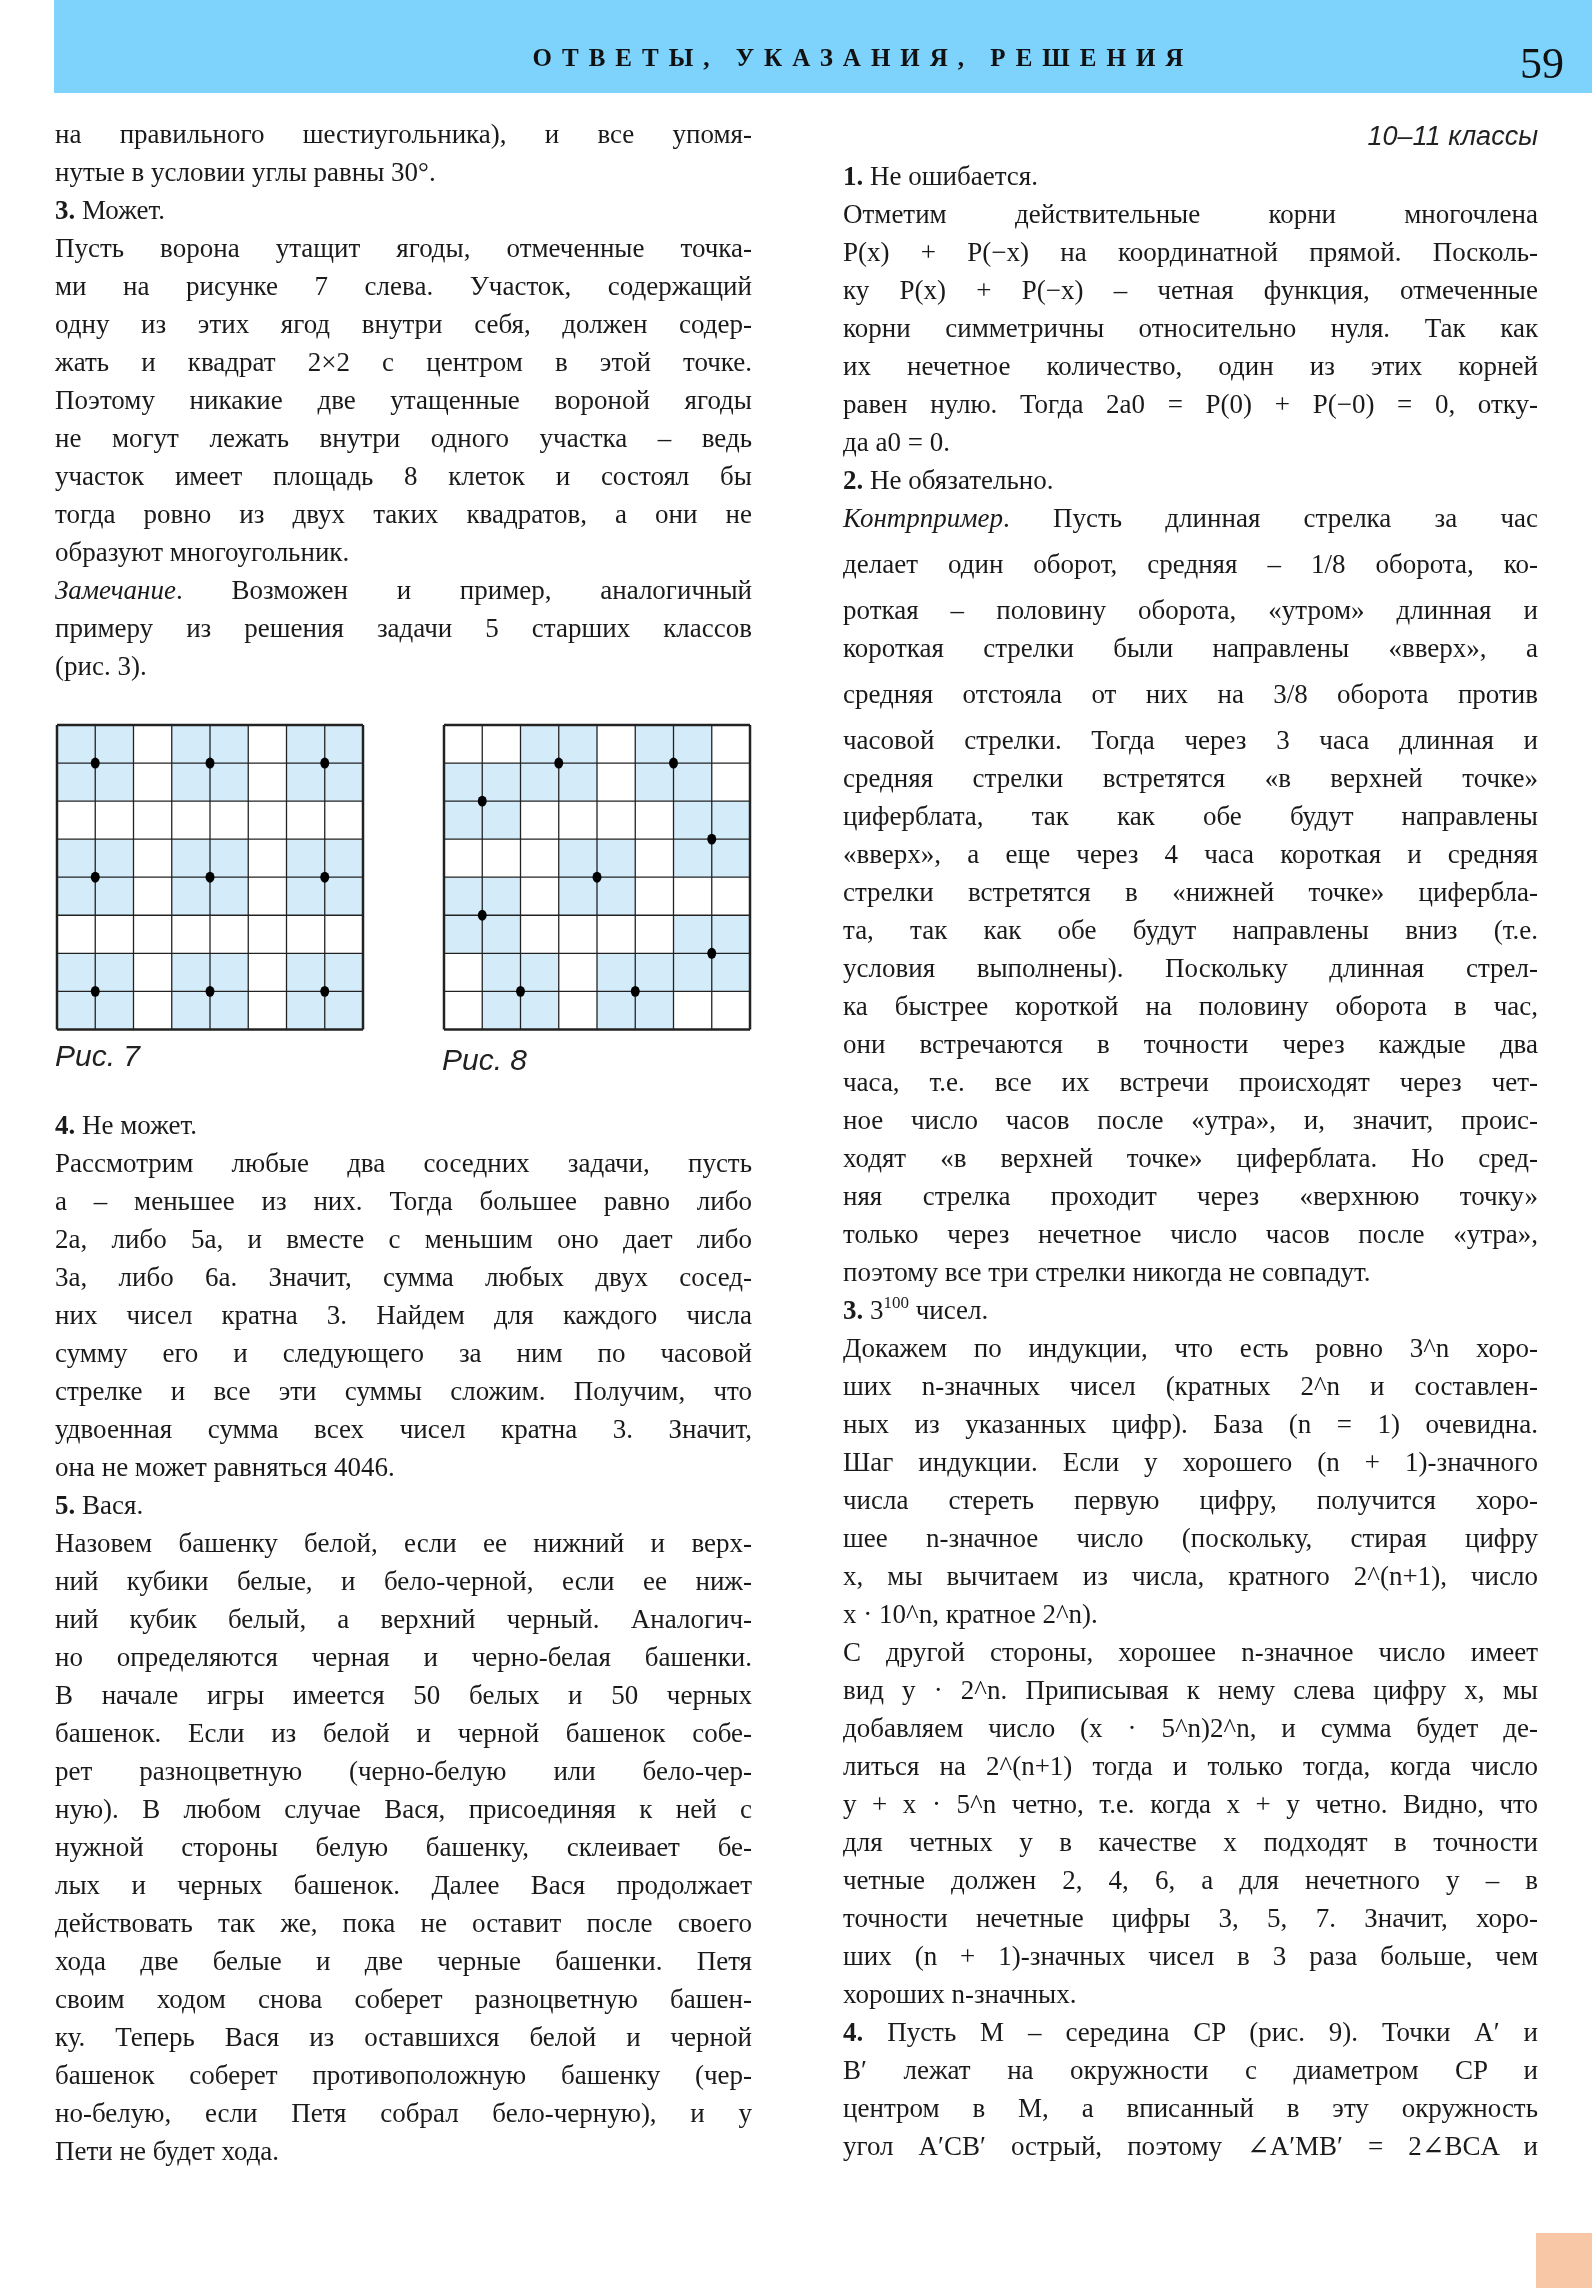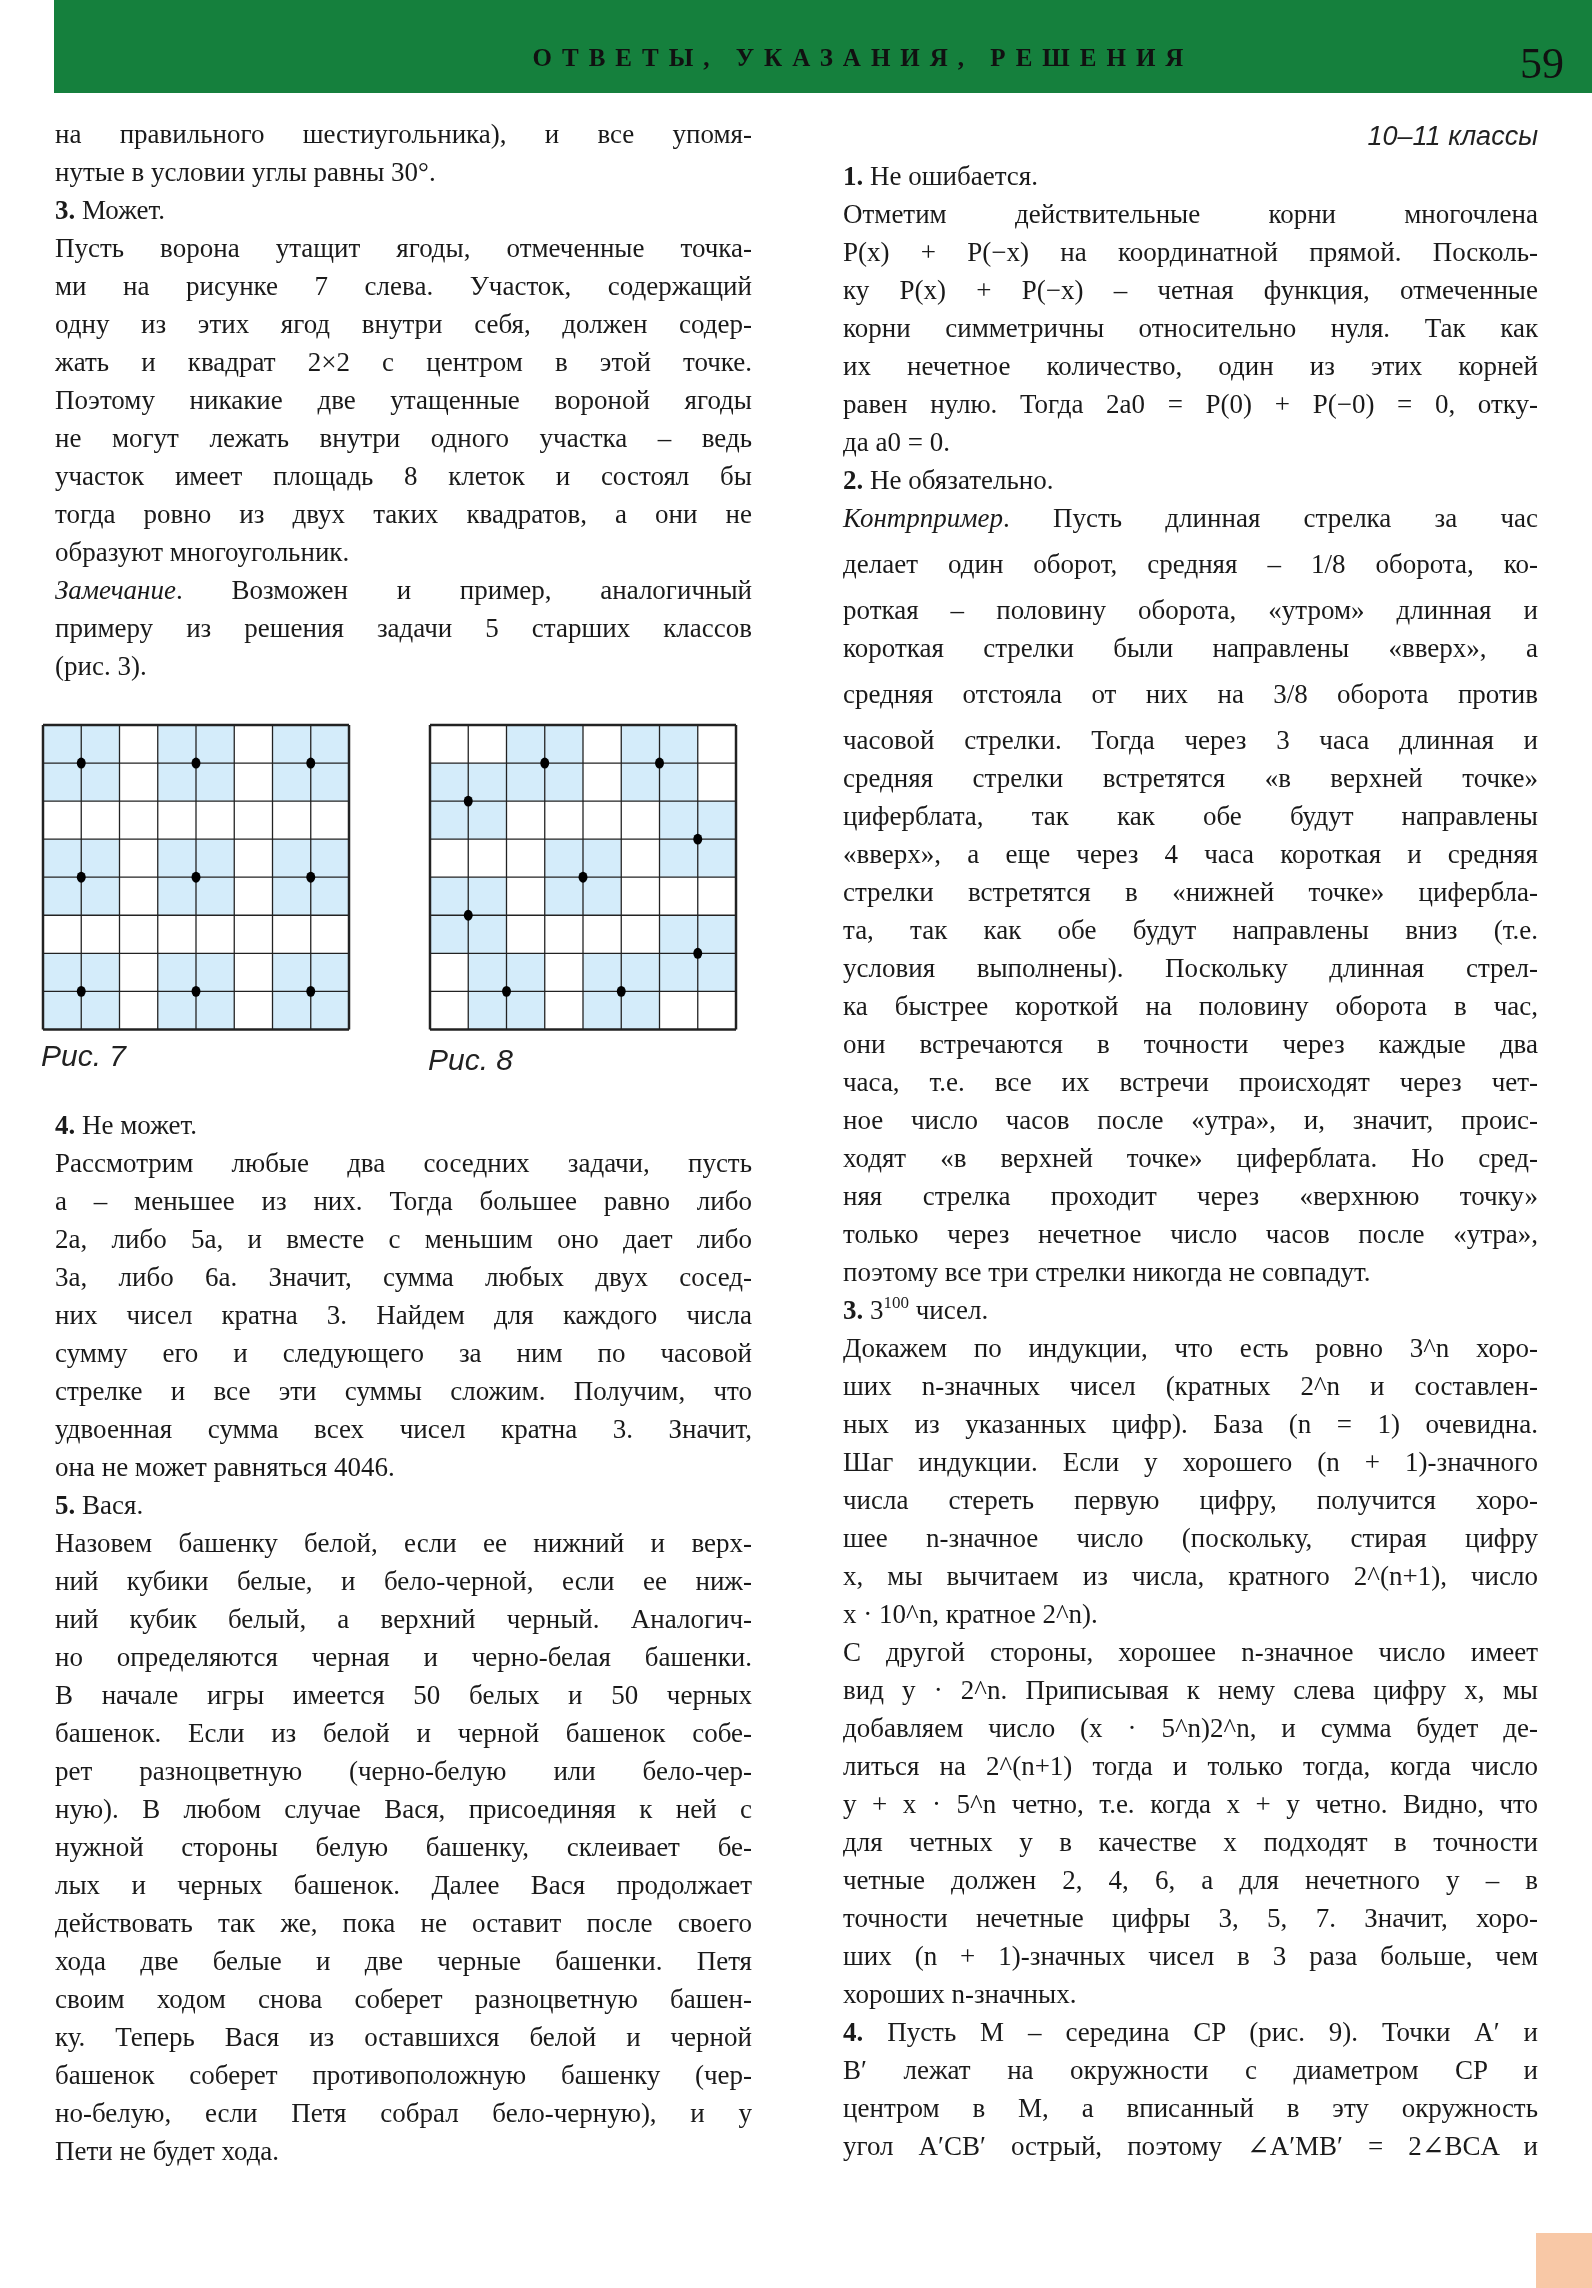--- a/index.html
+++ b/index.html
@@ -1,38 +1,38 @@
 <!DOCTYPE html>
 <html><head>
 <meta charset="utf-8">
 <style>
   html, body { margin:0; padding:0; background:#ffffff; }
   body { width:1592px; height:2289px; position:relative; overflow:hidden;
          font-family:"Liberation Serif","DejaVu Serif",serif; color:#1a1a1a; }
-  .header { position:absolute; left:54px; top:0; width:1538px; height:93px; background:#15803d; }
+  .header { position:absolute; left:54px; top:0; width:1538px; height:93px; background:#7dd3fc; }
   .header-title { position:absolute; left:0; right:0; top:44px; text-align:center;
          font-family:"Liberation Serif",serif; font-weight:bold; font-size:25px;
          letter-spacing:10px; color:#111; padding-left:80px; }
   .page-number { position:absolute; right:28px; top:38px; font-size:44px; color:#111;
          font-family:"Liberation Serif",serif; }
   .corner-block { position:absolute; left:1536px; top:2233px; width:56px; height:56px; background:#f8c8a6; }
 
   .col { position:absolute; font-size:27px; line-height:38px; }
   .col-left { left:55px; top:115px; width:697px; }
   .col-right { left:843px; top:115px; width:695px; }
   .ln { display:block; white-space:nowrap; text-align:justify; text-align-last:justify; height:38px; }
   .ln.last { text-align-last:left; }
   .ln.tall { height:54px; line-height:54px; }
   .num { font-weight:bold; }
   i, .it { font-style:italic; }
   sup { font-size:17px; vertical-align:11px; line-height:0; }
   .section-title { display:block; text-align:right; font-family:"Liberation Sans",sans-serif;
           font-style:italic; font-size:27px; height:42px; line-height:42px; color:#222; }
 
-  .figs { position:absolute; left:41px; top:723px; width:716px; height:368px; }
+  .figs { position:absolute; left:55px; top:723px; width:716px; height:368px; }
   .fig { position:absolute; }
   .fig svg { display:block; }
   .fig-caption { position:absolute; font-family:"Liberation Sans",sans-serif; font-style:italic;
           font-size:30px; color:#222; }
 </style>
 </head>
 <body>
 
 <div class="header">
   <div class="header-title">ОТВЕТЫ, УКАЗАНИЯ, РЕШЕНИЯ</div>

